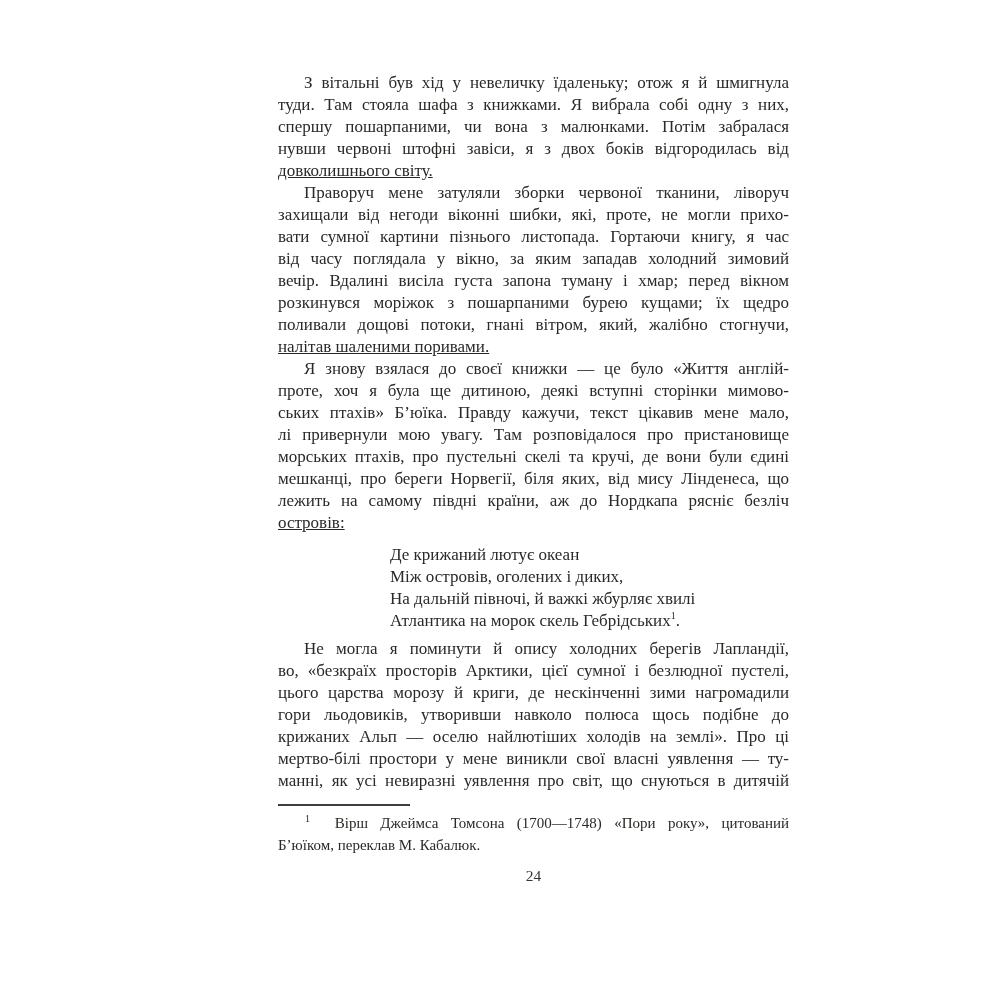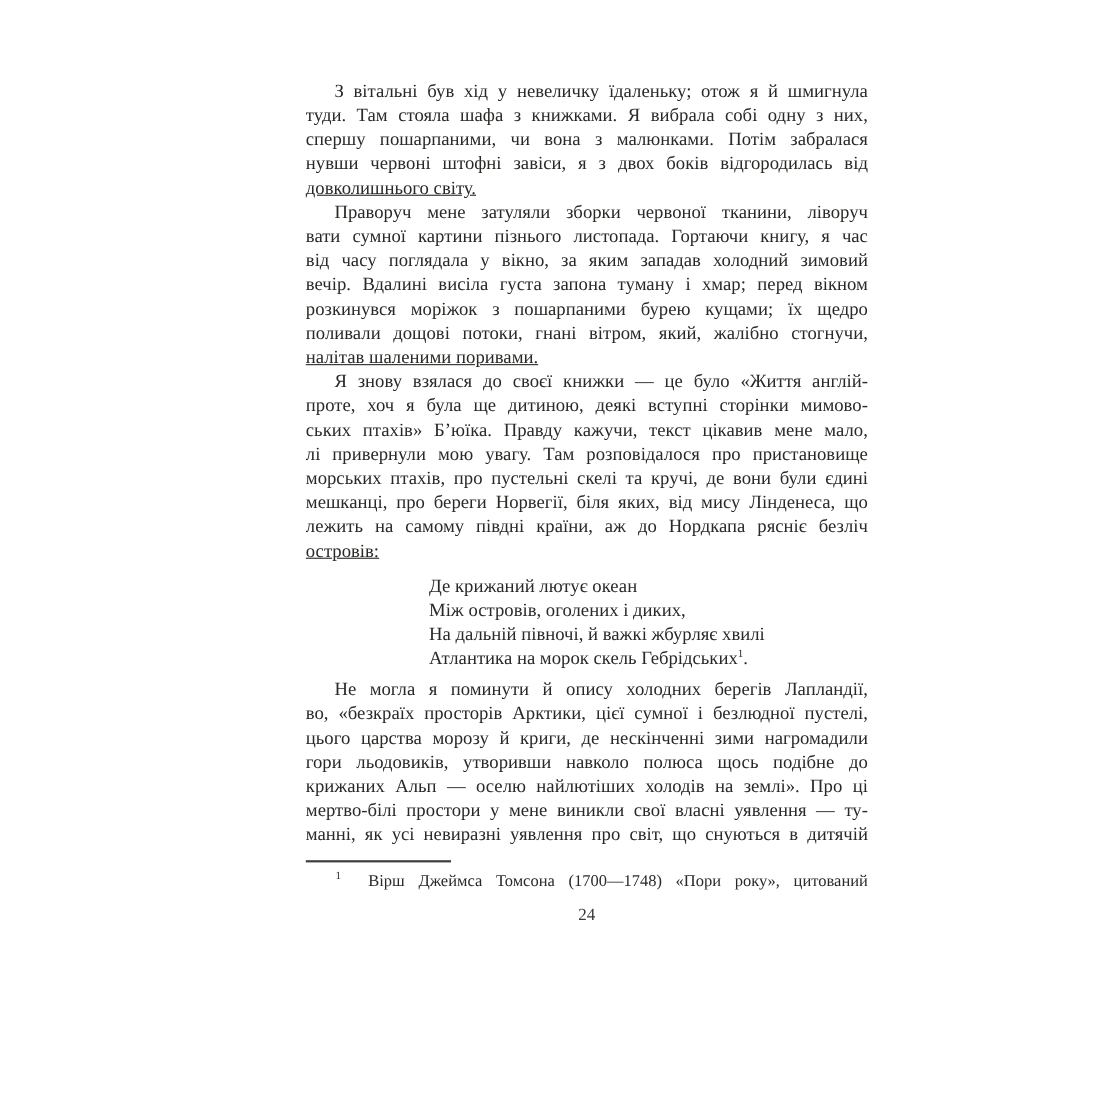--- a/index.html
+++ b/index.html
@@ -89,20 +89,21 @@
     <div class="para closed">
         <div class="tline">З вітальні був хід у невеличку їдаленьку; отож я й шмигнула</div>
         <div class="tline">туди. Там стояла шафа з книжками. Я вибрала собі одну з них,</div>
         <div class="tline">спершу пошарпаними, чи вона з малюнками. Потім забралася</div>
         <div class="tline">нувши червоні штофні завіси, я з двох боків відгородилась від</div>
         <div class="tline">довколишнього світу.</div>
       </div>
 
     <div class="para closed">
         <div class="tline">Праворуч мене затуляли зборки червоної тканини, ліворуч</div>
+        <div class="tline">захищали від негоди віконні шибки, які, проте, не могли прихо-</div>
         <div class="tline">вати сумної картини пізнього листопада. Гортаючи книгу, я час</div>
         <div class="tline">від часу поглядала у вікно, за яким западав холодний зимовий</div>
         <div class="tline">вечір. Вдалині висіла густа запона туману і хмар; перед вікном</div>
         <div class="tline">розкинувся моріжок з пошарпаними бурею кущами; їх щедро</div>
         <div class="tline">поливали дощові потоки, гнані вітром, який, жалібно стогнучи,</div>
         <div class="tline">налітав шаленими поривами.</div>
       </div>
 
     <div class="para closed">
         <div class="tline">Я знову взялася до своєї книжки — це було «Життя англій-</div>
@@ -129,18 +130,19 @@
         <div class="tline">гори льодовиків, утворивши навколо полюса щось подібне до</div>
         <div class="tline">крижаних Альп — оселю найлютіших холодів на землі». Про ці</div>
         <div class="tline">мертво-білі простори у мене виникли свої власні уявлення — ту-</div>
         <div class="tline">манні, як усі невиразні уявлення про світ, що снуються в дитячій</div>
       </div>
 
     <div class="fnrule"></div>
 
     <div class="footnote">
       <div class="fn-first"><sup class="fnmark">1</sup>&nbsp;&nbsp;<span>Вірш Джеймса Томсона (1700—1748) «Пори року», цитований</span></div>
+      <div class="fn-last">Б’юїком, переклав М. Кабалюк.</div>
     </div>
 
     <div class="pagenum">24</div>
 
   </div>
 </div>
 
 </body></html>

